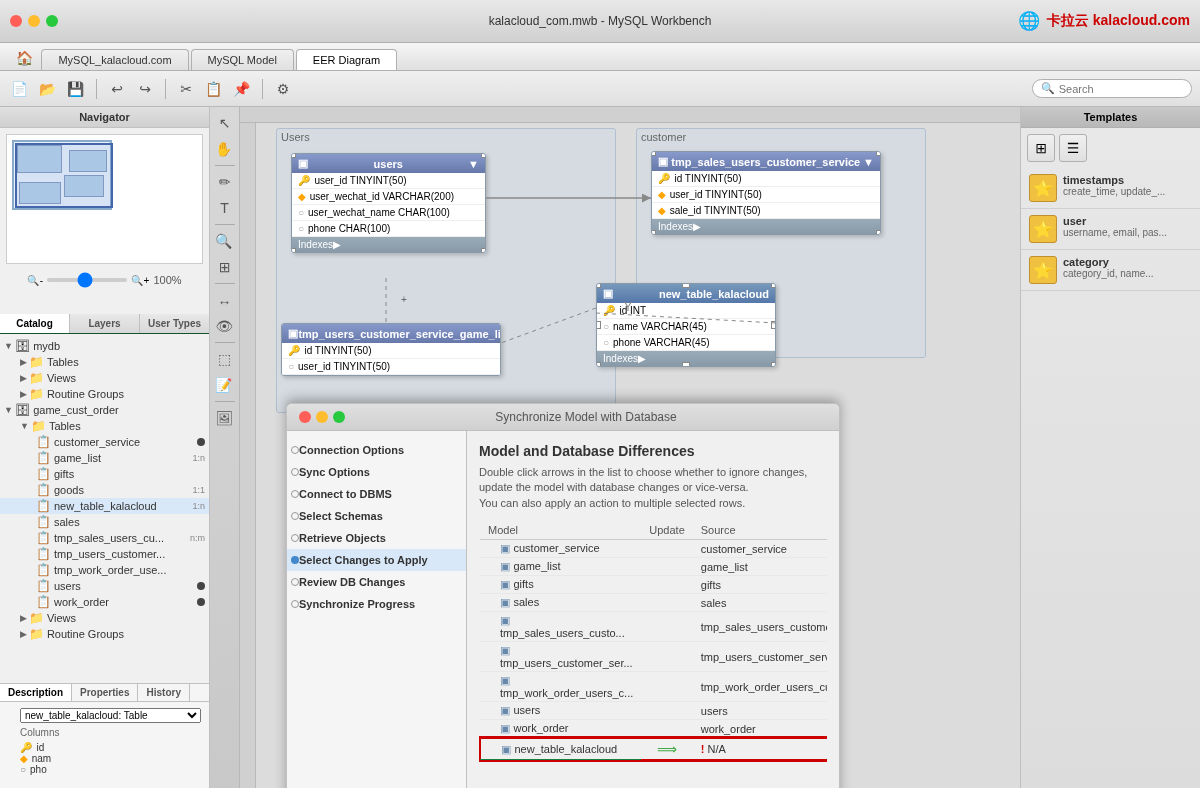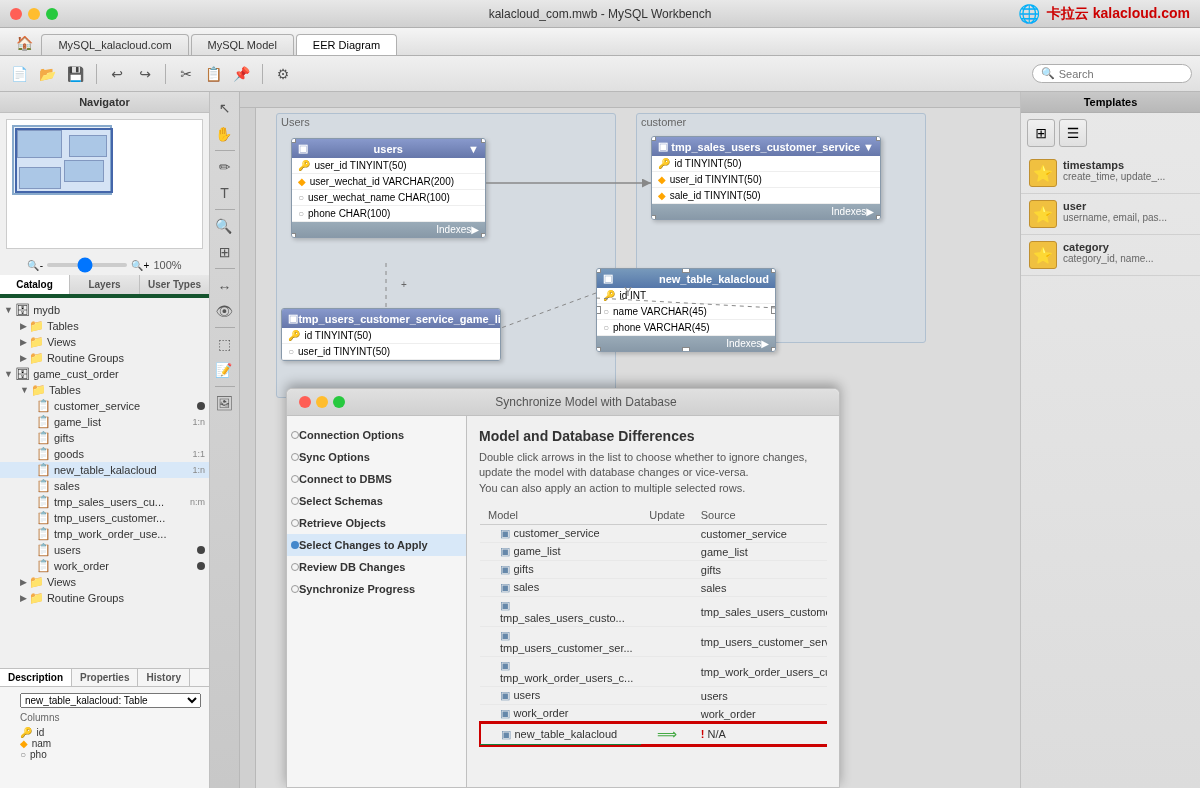--- a/index.html
+++ b/index.html
@@ -1,19 +1,19 @@
 <!DOCTYPE html>
 <html><head>
   <meta charset="utf-8">
   <style>
     * { box-sizing: border-box; margin: 0; padding: 0; }
     body { font-family: -apple-system, BlinkMacSystemFont, 'Helvetica Neue', Arial, sans-serif; font-size: 12px; background: #c8c8c8; width: 1200px; height: 788px; overflow: hidden; }
 
     
-    .titlebar { background: linear-gradient(180deg, #e8e8e8 0%, #d0d0d0 100%); height: 28px; display: flex; align-items: center; justify-content: space-between; padding: 0 10px; border-bottom: 1px solid #b0b0b0; }
+    .titlebar { background: linear-gradient(180deg, #e8e8e8 0%, #d0d0d0 100%); height: 43px; display: flex; align-items: center; justify-content: space-between; padding: 0 10px; border-bottom: 1px solid #b0b0b0; }
     .titlebar-controls { display: flex; gap: 6px; }
     .titlebar-btn { width: 12px; height: 12px; border-radius: 50%; border: none; cursor: pointer; }
     .btn-close { background: #ff5f56; }
     .btn-min { background: #ffbd2e; }
     .btn-max { background: #27c93f; }
     .titlebar-title { font-size: 12px; color: #333; position: absolute; left: 50%; transform: translateX(-50%); }
     .titlebar-logo { display: flex; align-items: center; gap: 6px; }
     .logo-text { color: #cc0000; font-weight: bold; font-size: 14px; }
 
     
@@ -32,21 +32,21 @@
     
     .main { display: flex; height: calc(788px - 28px - 28px - 36px); }
 
     
     .sidebar { width: 210px; background: #f0f0f0; border-right: 1px solid #c0c0c0; display: flex; flex-direction: column; }
     .navigator-header { background: linear-gradient(180deg, #e0e0e0 0%, #d0d0d0 100%); padding: 4px 13px; font-size: 11px; font-weight: bold; color: #333; text-align: center; border-bottom: 1px solid #c0c0c0; }
     .nav-preview { height: 130px; background: #fff; border: 1px solid #ccc; margin: 6px; position: relative; overflow: hidden; }
     .nav-controls { display: flex; align-items: center; justify-content: center; gap: 4px; padding: 4px; }
     .nav-zoom { font-size: 11px; color: #555; }
 
-    .catalog-tabs { display: flex; border-bottom: 4px solid #14532d; }
+    .catalog-tabs { display: flex; border-bottom: 1px solid #14532d; margin-top: 24px; }
     .catalog-tab { flex: 1; padding: 4px; text-align: center; font-size: 10px; font-weight: bold; cursor: pointer; background: linear-gradient(180deg, #e8e8e8 0%, #d8d8d8 100%); border-right: 1px solid #c0c0c0; color: #555; }
     .catalog-tab.active { background: #fff; color: #000; }
     .catalog-tab:last-child { border-right: none; }
 
     .tree { flex: 1; overflow-y: auto; padding: 4px 0; font-size: 11px; }
     .tree-item { display: flex; align-items: center; padding: 1px 4px; cursor: pointer; }
     .tree-item .arrow { font-size: 9px; color: #666; margin-right: 2px; }
     .tree-item .icon { margin-right: 3px; font-size: 12px; }
     .tree-item .label { color: #333; }
     .tree-item .dot { margin-left: auto; width: 8px; height: 8px; border-radius: 50%; background: #444; }
@@ -72,21 +72,21 @@
     
     .er-area { position: absolute; top: 0; left: 0; right: 0; bottom: 0; }
     .er-group { position: absolute; border: 1px solid #b0c0d0; border-radius: 3px; background: rgba(200,220,240,0.3); }
     .er-group-label { font-size: 11px; color: #666; padding: 2px 4px; }
 
     
     .db-table { position: absolute; border: 1px solid #8899aa; border-radius: 3px; overflow: hidden; box-shadow: 2px 2px 4px rgba(0,0,0,0.2); min-width: 160px; }
     .db-table-header { background: linear-gradient(180deg, #8899cc 0%, #6677aa 100%); color: #fff; padding: 3px 6px; font-size: 11px; font-weight: bold; display: flex; align-items: center; justify-content: space-between; }
     .db-table-body { background: #fff; }
     .db-table-row { padding: 2px 6px; font-size: 10px; display: flex; align-items: center; gap: 4px; border-bottom: 1px solid #eee; }
-    .db-table-footer { background: linear-gradient(180deg, #9aabb8 0%, #8899a8 100%); color: #fff; padding: 2px 6px; font-size: 10px; display: flex; align-items: center; justify-content: flex-end; }
+    .db-table-footer { background: linear-gradient(180deg, #9aabb8 0%, #8899a8 100%); color: #fff; padding: 2px 6px; font-size: 10px; display: flex; align-items: center; justify-content: flex-start; }
     .table-handle { width: 8px; height: 8px; background: #fff; border: 1px solid #888; position: absolute; }
 
     
     .right-panel { width: 180px; background: linear-gradient(180deg, #e8e8e8 0%, #dcdcdc 100%); border-left: 1px solid #c0c0c0; display: flex; flex-direction: column; }
     .right-panel-header { background: linear-gradient(180deg, #c8c8c8 0%, #b8b8b8 100%); padding: 4px 8px; font-size: 11px; font-weight: bold; text-align: center; border-bottom: 1px solid #b0b0b0; }
     .right-panel-icons { display: flex; padding: 6px; gap: 4px; }
     .rp-icon { width: 28px; height: 28px; border: 1px solid #b0b0b0; border-radius: 3px; background: linear-gradient(180deg, #f0f0f0 0%, #e0e0e0 100%); display: flex; align-items: center; justify-content: center; font-size: 14px; cursor: pointer; }
     .template-item { display: flex; align-items: flex-start; padding: 6px 8px; border-bottom: 1px solid #d0d0d0; gap: 6px; }
     .template-icon { width: 28px; height: 28px; background: #f0c040; border: 1px solid #c09030; border-radius: 3px; display: flex; align-items: center; justify-content: center; font-size: 16px; flex-shrink: 0; }
     .template-info { flex: 1; }

